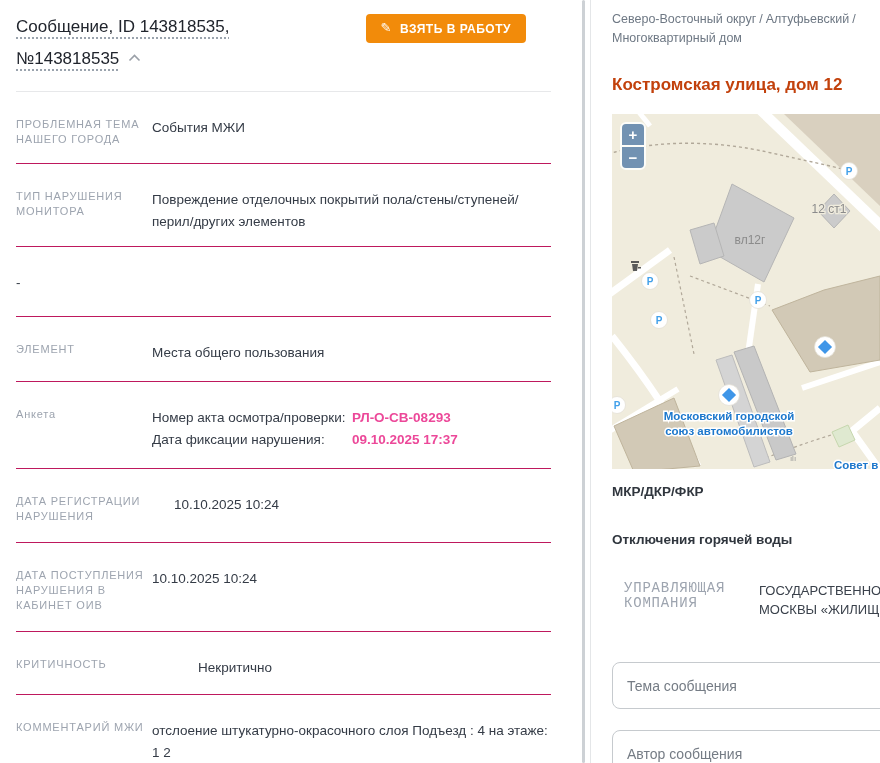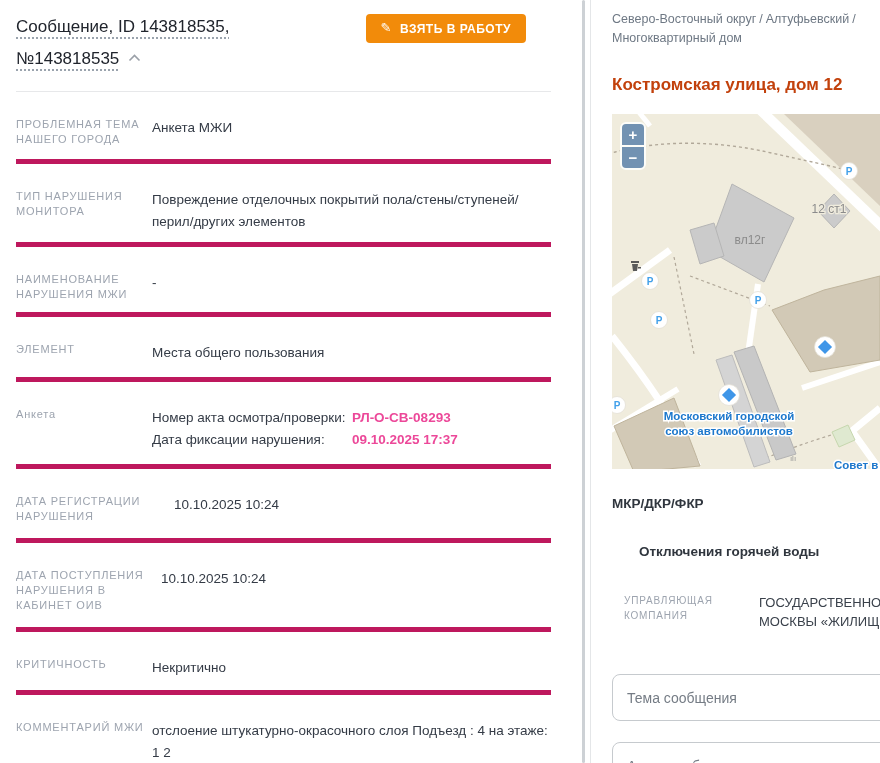--- a/index.html
+++ b/index.html
@@ -16,26 +16,26 @@
   .msg-title .tline { text-decoration:underline dotted; text-decoration-color:#9aa3ad;
     text-underline-offset:5px; text-decoration-thickness:1.5px; }
   .chev { margin-left:9px; display:inline-block; vertical-align:2px; }
   .btn-work { margin-right:25px; margin-top:2px; display:inline-flex; align-items:center; gap:8px;
     background:#F28B0A; color:#fff; border:none; border-radius:4px; height:29px;
     padding:0 15px; font-size:12px; font-weight:700; letter-spacing:.5px; cursor:pointer;
     font-family:inherit; white-space:nowrap; }
   .btn-work .pic { font-size:13px; line-height:1; transform:translateY(-1px); }
   .hdr-divider { border-bottom:1px solid #e7e8ea; }
 
-  .frow { display:flex; border-bottom:5px solid #be185d; padding-top:25px; }
+  .frow { display:flex; border-bottom:1px solid #be185d; padding-top:25px; }
   .flabel { width:136px; flex:0 0 136px; font-size:11px; letter-spacing:.8px;
     color:#9da4af; line-height:15px; }
   .fvalue { flex:1; font-size:13.5px; color:#343b46; line-height:22px; }
   .r1{min-height:72px;} .r2{min-height:83px;justify-content:flex-end;} .r3{min-height:70px;} .r4{min-height:65px;}
-  .r5{min-height:87px;justify-content:space-between;} .r6{min-height:74px;gap:22px;} .r7{min-height:89px;gap:9px;} .r8{min-height:63px;}
+  .r5{min-height:87px;justify-content:space-between;} .r6{min-height:74px;gap:22px;} .r7{min-height:89px;} .r8{min-height:63px;gap:46px;}
   .r9{min-height:50px;}
   .pair { display:flex; }
   .pkey { width:200px; flex:0 0 200px; }
   .pval { font-weight:700; color:#ec4899; }
 
   
   .scroll-thumb { position:absolute; left:582px; top:0; width:3px; height:763px;
     background:#cdd1d5; border-radius:2px; }
   .v-divider { position:absolute; left:590px; top:0; width:1px; height:763px; background:#e4e6e8; }
 
@@ -49,25 +49,25 @@
 
   .map-wrap { position:relative; margin-top:19px; width:268px; height:355px; overflow:hidden; }
   .map-wrap svg { display:block; }
   .zoom-ctl { position:absolute; left:8px; top:8px; width:26px; border:2px solid #fdfdf9;
     border-radius:6px; overflow:hidden; background:#fdfdf9; }
   .zoom-btn { width:22px; height:21px; background:#7292b2; color:#fff; display:flex;
     align-items:center; justify-content:center; font-size:15px; font-weight:700; cursor:pointer; }
   .zoom-btn + .zoom-btn { margin-top:2px; }
 
   .sec-title { font-size:13.5px; font-weight:700; color:#30363e; }
-  .mkr { margin-top:27px; }
-  .water { margin-top:33px;margin-left:27px; }
+  .mkr { margin-top:15px; }
+  .water { margin-top:33px; }
   .uk-row { display:flex; margin-top:34px; padding-left:12px; }
-  .uk-label { width:135px; flex:0 0 135px; font-size:10px; letter-spacing:.8px;
-    color:#9da4af; line-height:15px; }
+  .uk-label { width:135px; flex:0 0 135px; font-size:14px; letter-spacing:.8px;
+    color:#9da4af; line-height:15px;font-family:Liberation Mono, monospace; }
   .uk-value { font-size:13px; color:#3a414b; line-height:19px; white-space:nowrap; }
 
   .tinput { display:block; width:400px; height:47px; border:1px solid #c6cace; border-radius:8px;
     padding:0 14px; font-size:14px; color:#333; font-family:inherit; outline:none; }
   .tinput::placeholder { color:#757c85; opacity:1; }
   .inp1 { margin-top:43px; }
   .inp2 { margin-top:21px; }
 </style>
 </head>
 <body>
@@ -84,28 +84,27 @@
       </h1>
       <button class="btn-work">
         <span class="pic">✎</span>
         <span>ВЗЯТЬ В РАБОТУ</span>
       </button>
     </div>
     <div class="hdr-divider"></div>
 
     <div class="frow r1">
       <div class="flabel">ПРОБЛЕМНАЯ ТЕМА НАШЕГО ГОРОДА</div>
-      <div class="fvalue">Анкета МЖИ</div>
+      <div class="fvalue">События МЖИ</div>
     </div>
     <div class="frow r2">
       <div class="flabel">ТИП НАРУШЕНИЯ МОНИТОРА</div>
       <div class="fvalue">Повреждение отделочных покрытий пола/стены/ступеней/перил/​других элементов</div>
     </div>
     <div class="frow r3">
-      <div class="flabel">НАИМЕНОВАНИЕ НАРУШЕНИЯ МЖИ</div>
       <div class="fvalue">-</div>
     </div>
     <div class="frow r4">
       <div class="flabel">ЭЛЕМЕНТ</div>
       <div class="fvalue">Места общего пользования</div>
     </div>
     <div class="frow r5">
       <div class="flabel">Анкета</div>
       <div class="fvalue">
         <div class="pair">

